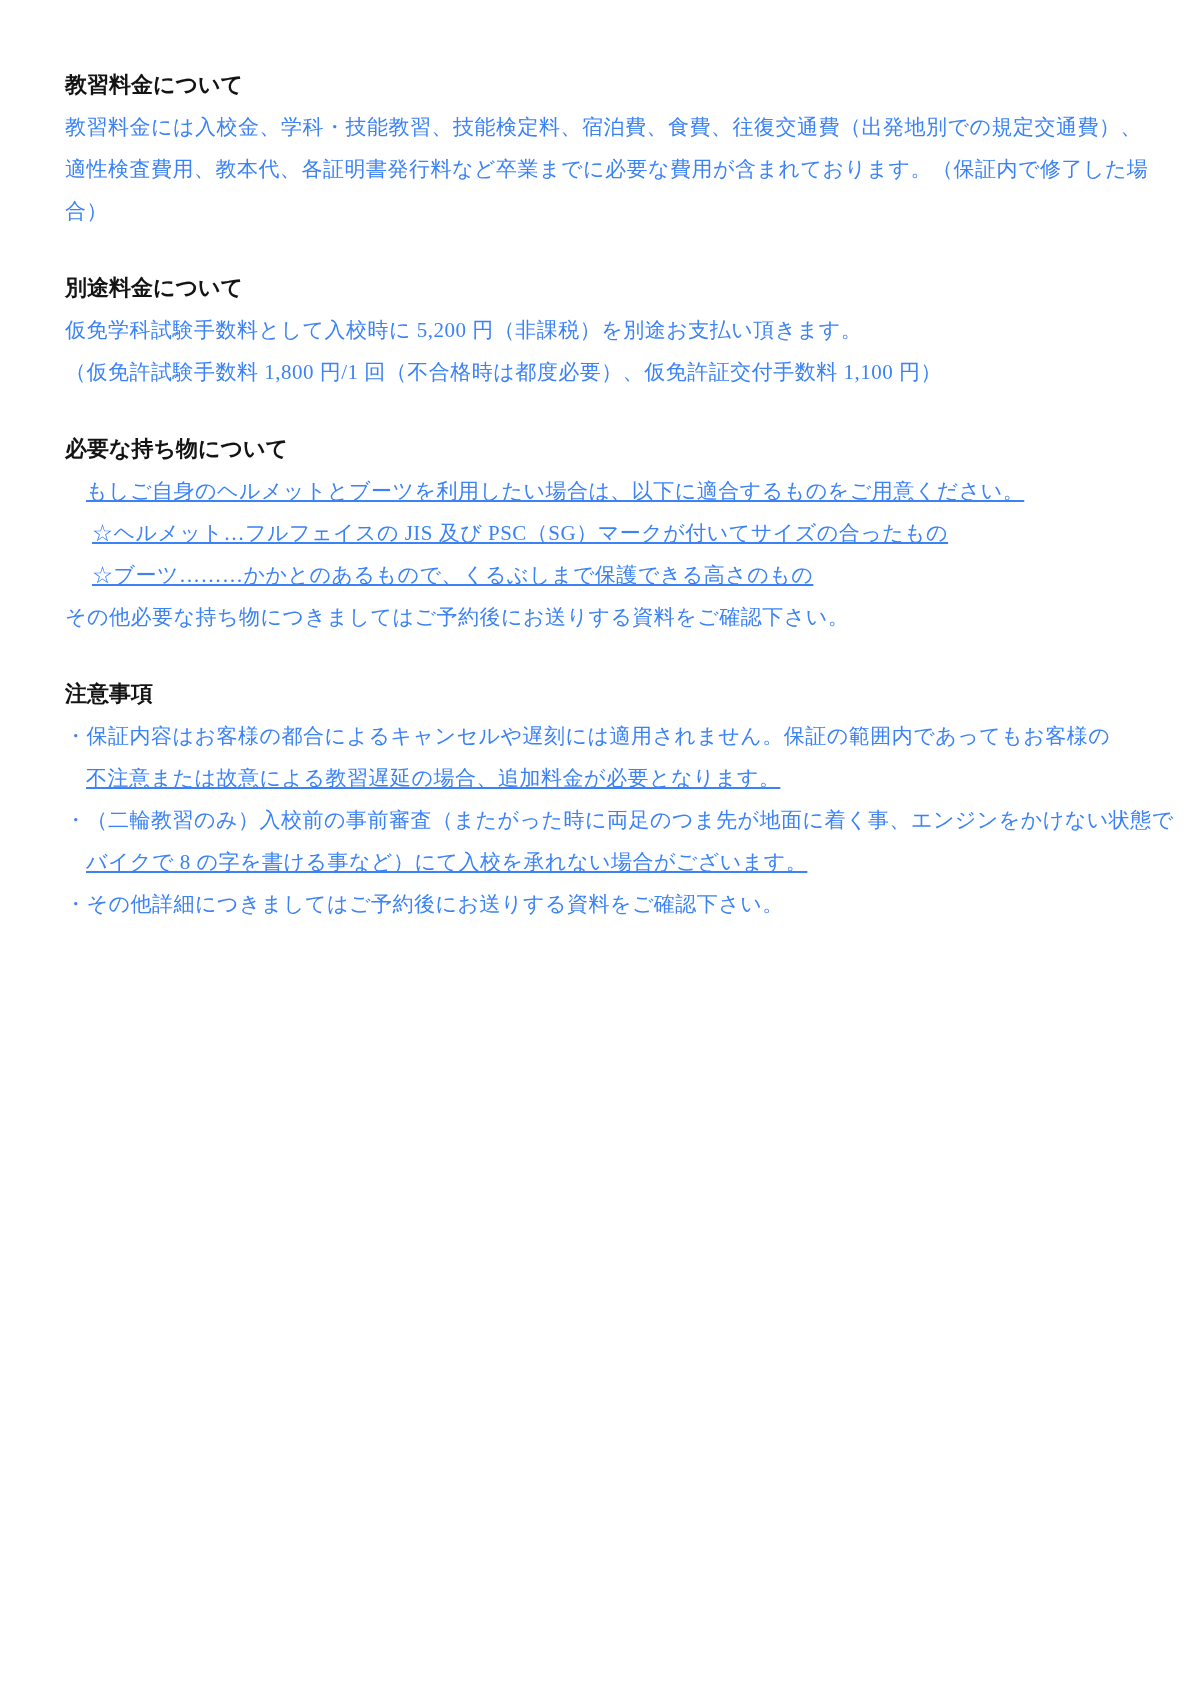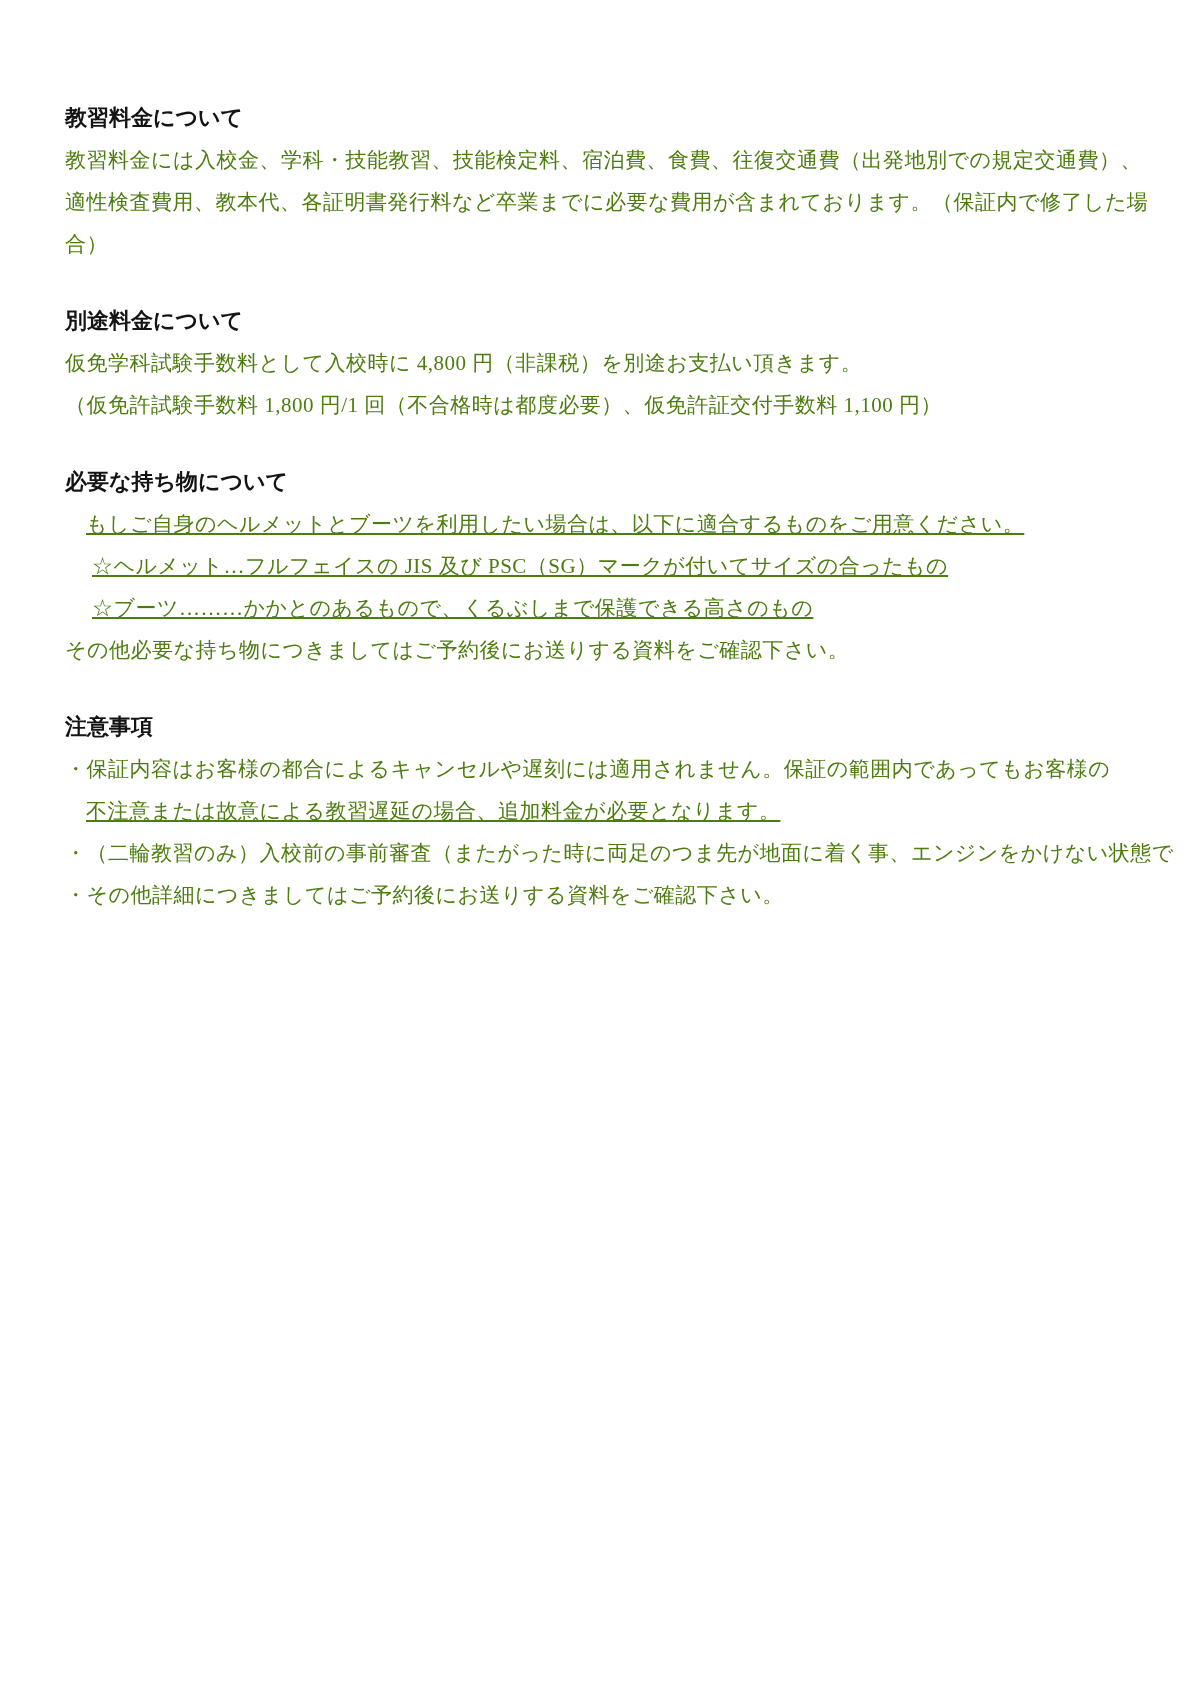--- a/index.html
+++ b/index.html
@@ -2,21 +2,21 @@
 <html lang="ja"><head>
 <meta charset="utf-8">
 <style>
   html, body { margin: 0; padding: 0; background: #ffffff; }
   .page {
     position: relative;
     width: 1200px;
     height: 1470px;
     box-sizing: border-box;
     background: #ffffff;
-    padding: 97px 60px 0 65px;
+    padding: 64px 60px 0 65px;
     color: #1a1a1a;
     overflow: hidden;
   }
   .section { margin-top: 35px; }
   .section.first { margin-top: 0; }
   .heading {
     margin: 0;
     font-family: "Liberation Sans", "DejaVu Sans", sans-serif;
     font-weight: 700;
     font-size: 22px;
@@ -25,53 +25,54 @@
     white-space: nowrap;
     color: #141414;
   }
   .line {
     font-family: "Liberation Serif", "DejaVu Serif", serif;
     font-size: 21px;
     line-height: 42px;
     height: 42px;
     white-space: nowrap;
     letter-spacing: 0.5px;
-    color: #4d7c0f;
+    color: #3b82f6;
   }
   .ind-1 { padding-left: 21px; text-decoration: underline; }
   .ind-2 { padding-left: 27px; text-decoration: underline; }
 </style>
 </head>
 <body>
 
 <div class="page">
 
   <div class="section first">
     <h2 class="heading">教習料金について</h2>
     <div class="line">教習料金には入校金、学科・技能教習、技能検定料、宿泊費、食費、往復交通費（出発地別での規定交通費）、</div>
     <div class="line">適性検査費用、教本代、各証明書発行料など卒業までに必要な費用が含まれております。（保証内で修了した場</div>
     <div class="line">合）</div>
   </div>
 
   <div class="section">
     <h2 class="heading">別途料金について</h2>
-    <div class="line">仮免学科試験手数料として入校時に 4,800 円（非課税）を別途お支払い頂きます。</div>
+    <div class="line">仮免学科試験手数料として入校時に 5,200 円（非課税）を別途お支払い頂きます。</div>
     <div class="line">（仮免許試験手数料 1,800 円/1 回（不合格時は都度必要）、仮免許証交付手数料 1,100 円）</div>
   </div>
 
 
   <div class="section">
     <h2 class="heading">必要な持ち物について</h2>
     <div class="line ind-1">もしご自身のヘルメットとブーツを利用したい場合は、以下に適合するものをご用意ください。</div>
     <div class="line ind-2">☆ヘルメット…フルフェイスの JIS 及び PSC（SG）マークが付いてサイズの合ったもの</div>
     <div class="line ind-2">☆ブーツ………かかとのあるもので、くるぶしまで保護できる高さのもの</div>
     <div class="line">その他必要な持ち物につきましてはご予約後にお送りする資料をご確認下さい。</div>
   </div>
 
   <div class="section">
     <h2 class="heading">注意事項</h2>
     <div class="line">・保証内容はお客様の都合によるキャンセルや遅刻には適用されません。保証の範囲内であってもお客様の</div>
     <div class="line ind-1">不注意または故意による教習遅延の場合、追加料金が必要となります。</div>
     <div class="line">・（二輪教習のみ）入校前の事前審査（またがった時に両足のつま先が地面に着く事、エンジンをかけない状態で</div>
+    <div class="line ind-1">バイクで 8 の字を書ける事など）にて入校を承れない場合がございます。</div>
     <div class="line">・その他詳細につきましてはご予約後にお送りする資料をご確認下さい。</div>
   </div>
 
 </div>
 
 </body></html>

